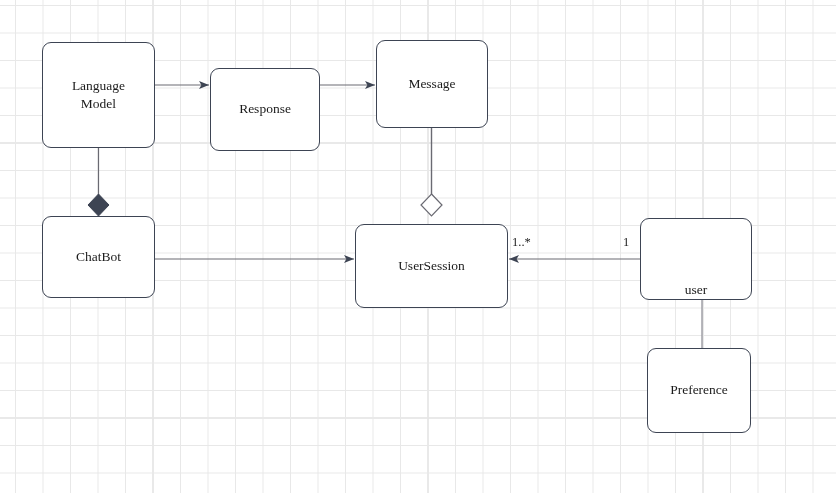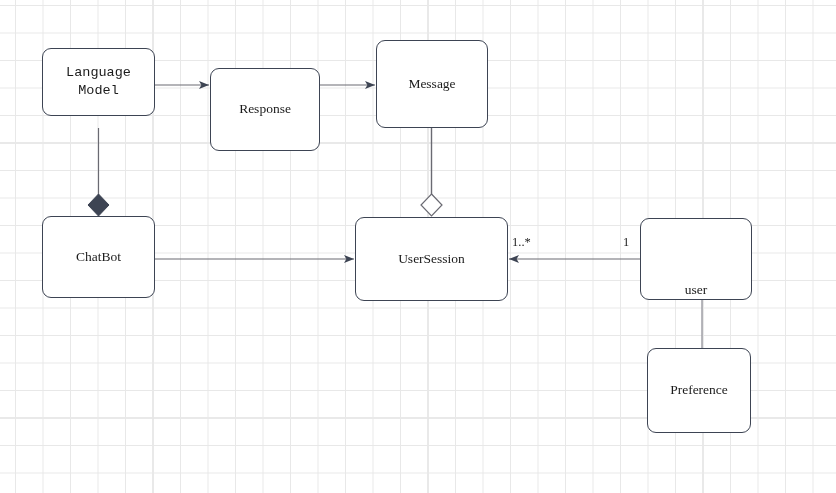--- a/index.html
+++ b/index.html
@@ -105,38 +105,38 @@
 
     <g>
       <line x1="640" y1="259" x2="509" y2="259" stroke="#6a6a72" stroke-width="1.2" marker-end="url(#openArrow)"></line>
     </g>
 
     <g>
       <line x1="702" y1="300" x2="702" y2="348" stroke="#9a9aa1" stroke-width="1.4"></line>
     </g>
   </svg>
 
-  <div class="node" style="left:42px; top:48px; width:113px; height:68px;font-family:Liberation Mono, monospace;">
+  <div class="node" style="left:42px; top:42px; width:113px; height:106px;">
     <span class="node-label">Language
 Model</span>
   </div>
 
   <div class="node" style="left:210px; top:43px; width:110px; height:83px;margin-top:25px;">
     <span class="node-label">Response</span>
   </div>
 
   <div class="node" style="left:376px; top:40px; width:112px; height:88px;">
     <span class="node-label">Message</span>
   </div>
 
   <div class="node" style="left:42px; top:216px; width:113px; height:82px;">
     <span class="node-label">ChatBot</span>
   </div>
 
-  <div class="node" style="left:355px; top:217px; width:153px; height:84px;">
+  <div class="node" style="left:355px; top:224px; width:153px; height:84px;">
     <span class="node-label">UserSession</span>
   </div>
 
   <div class="node" style="left:640px; top:218px; width:112px; height:82px;align-items:flex-end;">
     <span class="node-label">user</span>
   </div>
 
   <div class="node" style="left:647px; top:348px; width:104px; height:85px;">
     <span class="node-label">Preference</span>
   </div>

